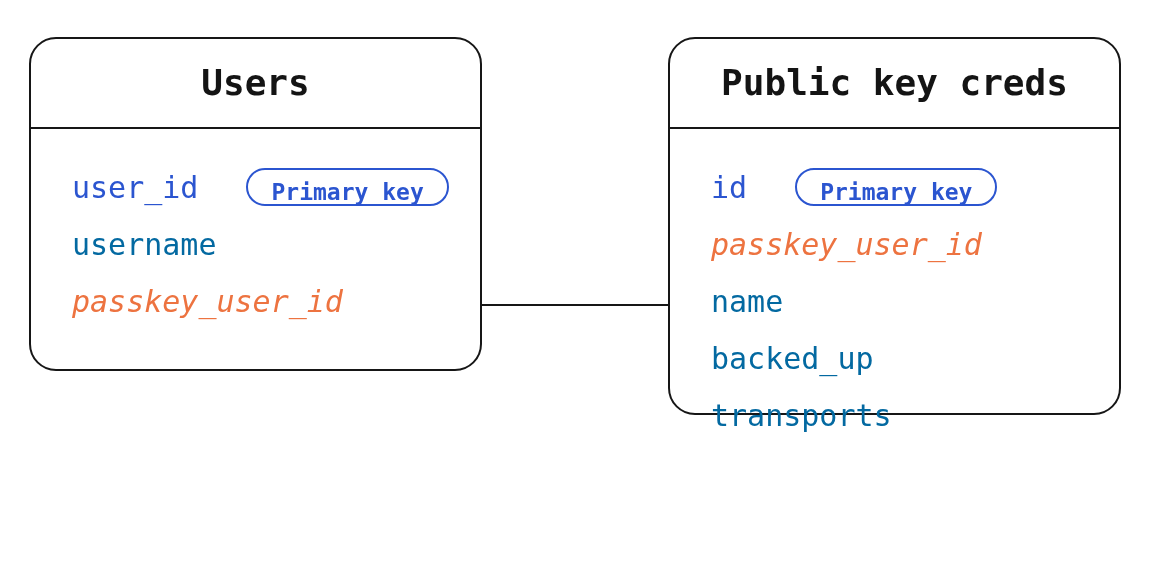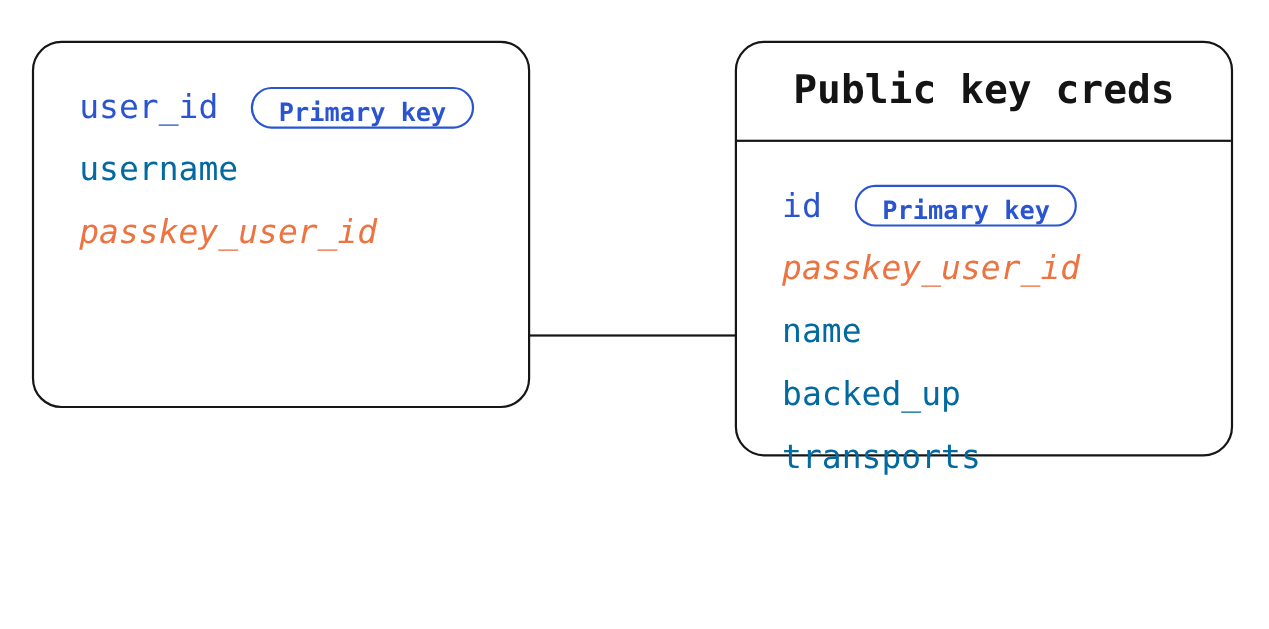--- a/index.html
+++ b/index.html
@@ -35,21 +35,21 @@
     color: #141414;
     white-space: nowrap;
   }
   .entity-body {
     padding: 30px 0 0 41px;
   }
   .field-row {
     height: 57px;
     display: flex;
     align-items: center;
-    gap: 30px;
+    gap: 48px;
     font-size: 30px;
     white-space: nowrap;
     text-align: right;
   }
   .field-name.c-black  { color: #0369a1; }
   .field-name.c-blue   { color: #2b55d0; }
   .field-name.c-orange { color: #ed7340; font-style: italic; }
   .pk-badge {
     display: inline-flex;
     align-items: center;
@@ -71,20 +71,23 @@
     height: 2px;
     background: #161616;
   }
 </style>
 </head>
 <body>
 
 <div class="canvas">
 
   <div class="entity-table users">
+    <div class="entity-header">
+      <div class="entity-title">Users</div>
+    </div>
     <div class="entity-body">
       <div class="field-row">
         <span class="field-name c-blue">user_id</span>
         <span class="pk-badge">Primary key</span>
       </div>
       <div class="field-row">
         <span class="field-name c-black">username</span>
       </div>
       <div class="field-row">
         <span class="field-name c-orange">passkey_user_id</span>

